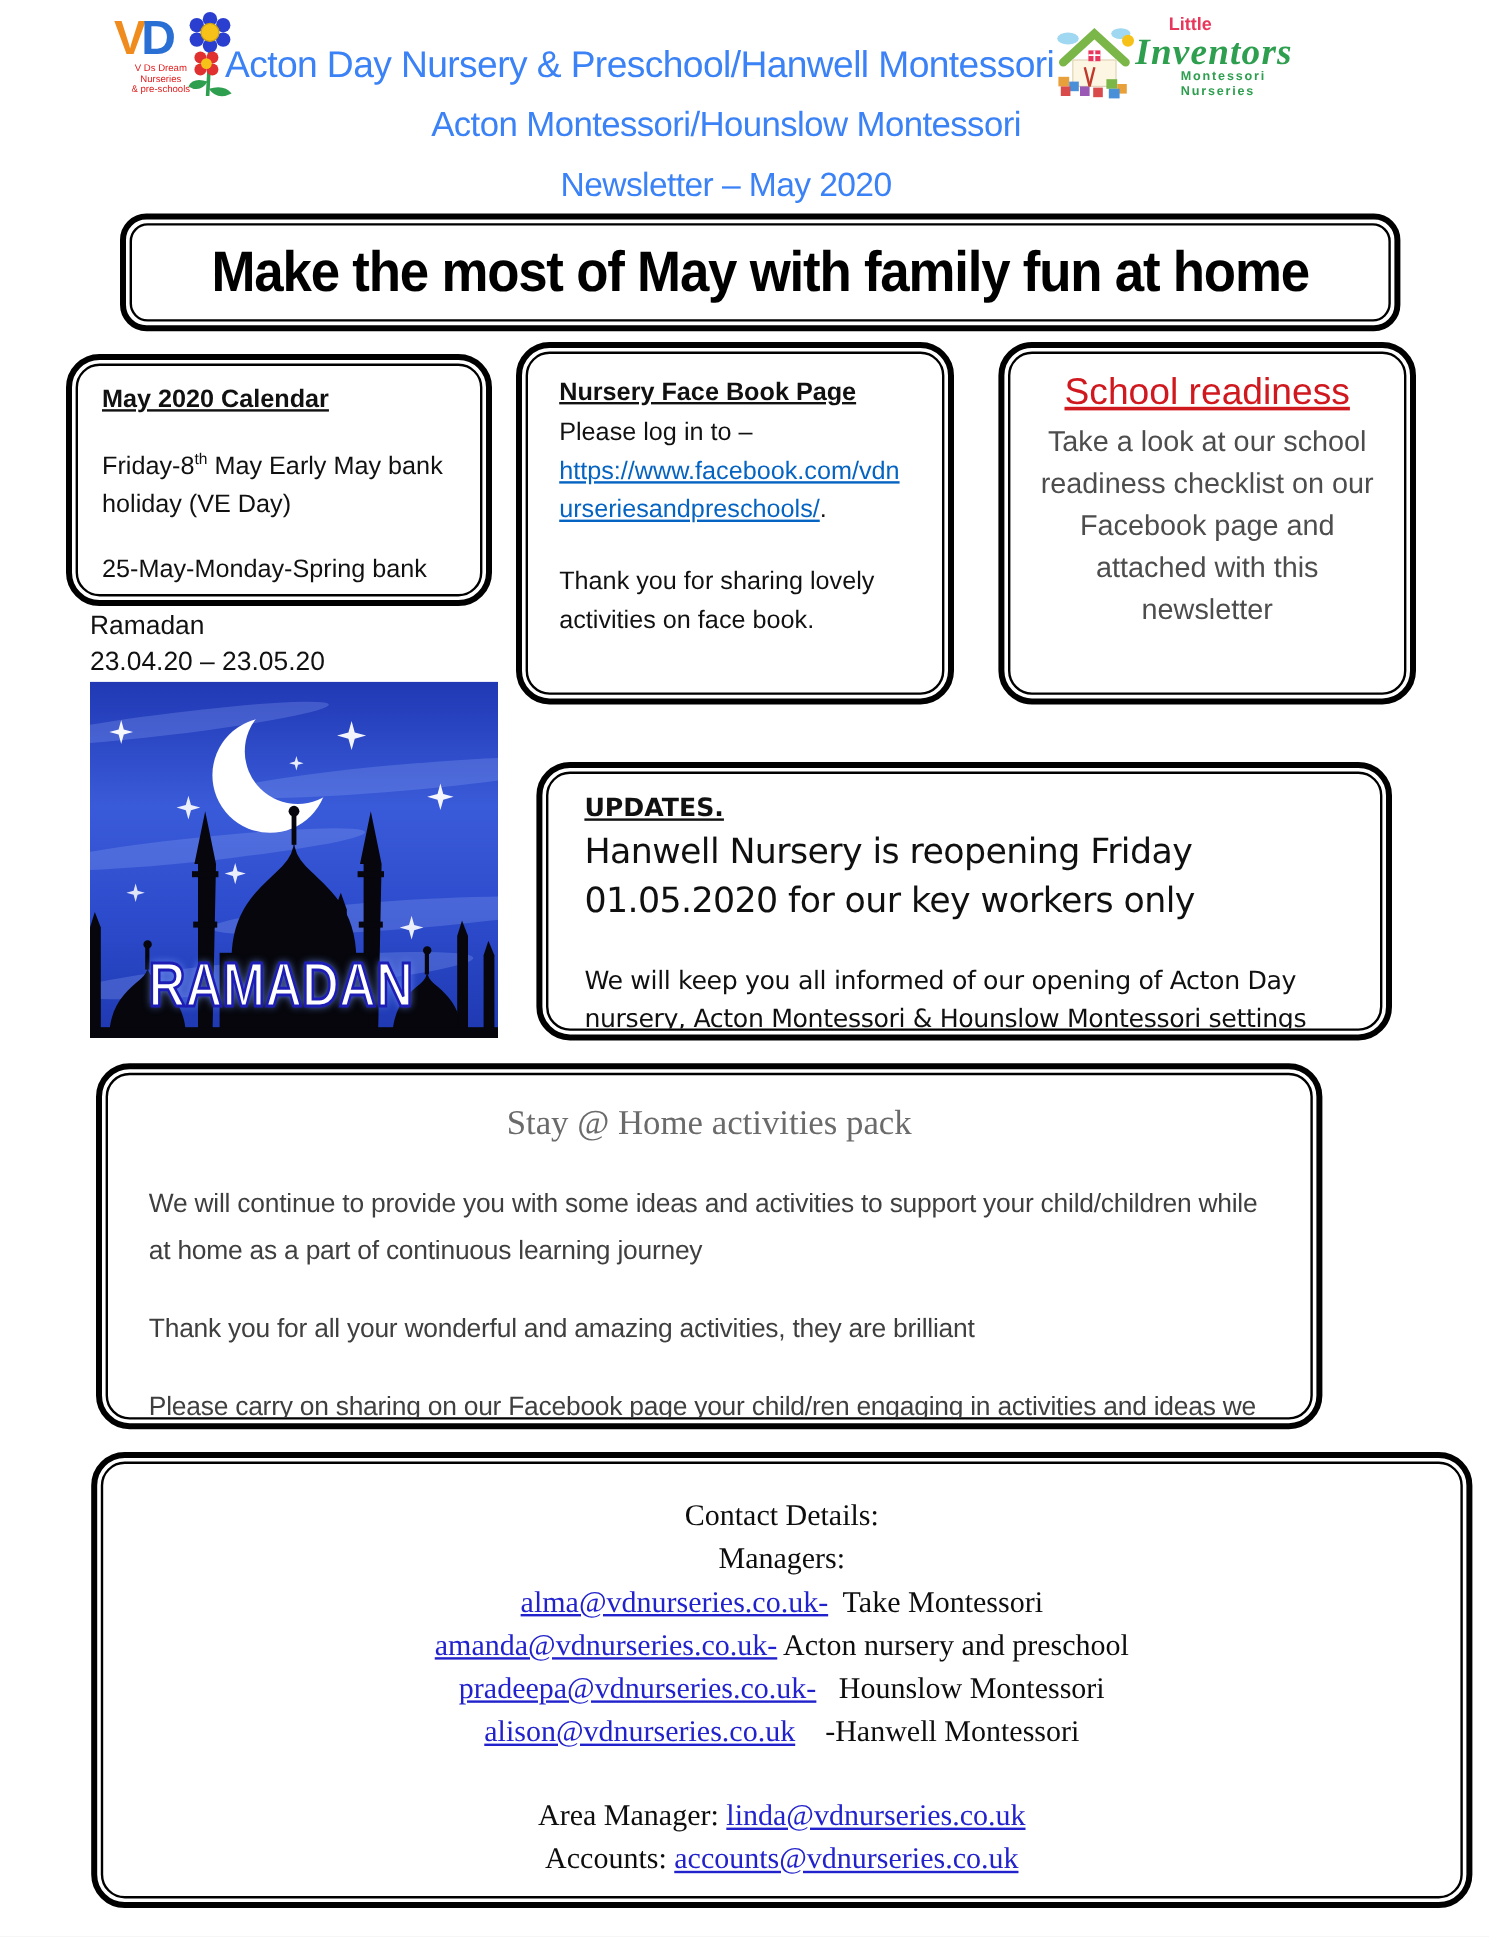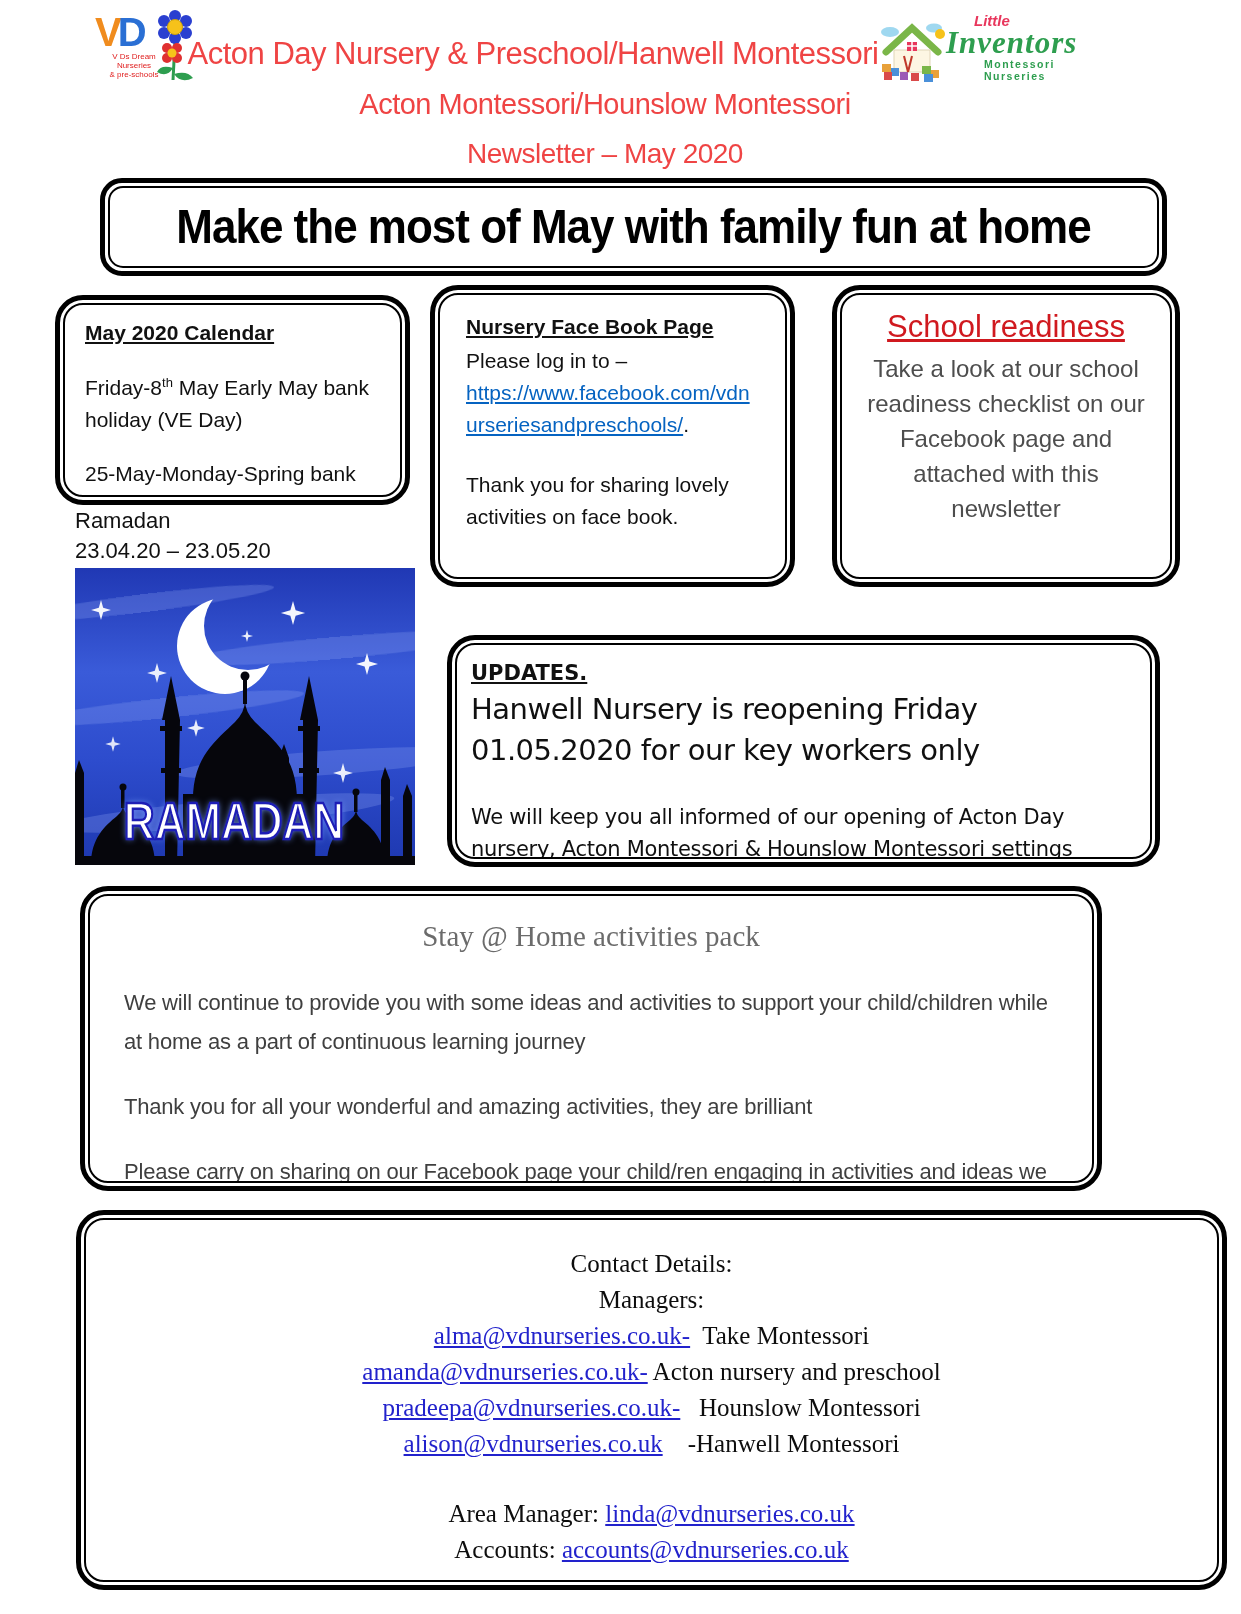--- a/index.html
+++ b/index.html
@@ -3,34 +3,34 @@
 <meta charset="utf-8">
 <style>
   * { margin:0; padding:0; box-sizing:border-box; }
   html,body { background:#e8e8e8; }
   body { font-family:"Liberation Sans", sans-serif; }
   .page {
     position:relative; width:1241px; height:1614px; background:#ffffff;
     margin:0 auto; overflow:hidden; color:#111;
   }
   
-  .hdr-line { position:absolute; text-align:center; color:#ef4444; }
+  .hdr-line { position:absolute; text-align:center; color:#3b82f6; }
   .hdr-1 { left:0; top:36px; width:1066px; font-size:31px; letter-spacing:-0.5px; }
   .hdr-2 { left:0; top:88px;  width:1210px; font-size:29px; letter-spacing:-0.5px; }
   .hdr-3 { left:0; top:138px; width:1210px; font-size:28px; letter-spacing:-0.5px; }
 
   .vd-logo { position:absolute; left:95px; top:12px; width:100px; height:78px; }
   .vd-letters { font-weight:bold; font-size:40px; line-height:40px; letter-spacing:-4px; }
   .vd-v { color:#f08c1e; }
   .vd-d { color:#2a6fd4; }
   .vd-caption { color:#e02020; font-size:8px; line-height:9px; text-align:center; width:78px; }
   .vd-flower { position:absolute; left:58px; top:-4px; }
 
   .li-logo { position:absolute; left:946px; top:14px; width:170px; }
-  .li-little { color:#e8365c; font-weight:bold; font-size:15px; font-style:italic; margin-left:28px; line-height:14px;}
+  .li-little { color:#e8365c; font-weight:bold; font-size:15px; margin-left:28px; line-height:14px;}
   .li-inventors { color:#2e9e4f; font-size:31px; font-weight:bold; font-style:italic; font-family:"Liberation Serif", serif; line-height:30px; letter-spacing:1px;}
   .li-mn { color:#2e9e4f; font-size:10.5px; letter-spacing:1.5px; margin-left:38px;font-weight:bold; }
   .house-logo { position:absolute; left:878px; top:18px; }
 
   
   .dbox { position:absolute; background:#fff; border:5px solid #000; border-radius:28px; padding:3px; }
   .dbox .inner { width:100%; height:100%; border:2px solid #000; border-radius:20px; overflow:hidden; }
 
   .banner { left:100px; top:178px; width:1067px; height:98px; border-radius:22px; }
   .banner .inner { border-radius:15px; display:flex; align-items:center; justify-content:center; }
@@ -63,21 +63,21 @@
   .ramadan-word {
     position:absolute; left:0; right:22px; bottom:14px; text-align:center;
     font-size:52px; font-weight:bold; letter-spacing:0px; color:#ffffff;
     transform:scaleX(0.82); transform-origin:center;
     -webkit-text-stroke:2.5px #1d1db5;
     text-shadow:0 0 8px rgba(120,160,255,.9), 0 0 3px #1d1db5;
     white-space:nowrap;
   }
 
   .updates-box { left:447px; top:635px; width:713px; height:232px; }
-  .updates-box .inner { padding:16px 14px; font-family:"DejaVu Sans", sans-serif; }
+  .updates-box .inner { padding:16px 30px; font-family:"DejaVu Sans", sans-serif; }
   .up-title { font-weight:bold; font-size:21px; text-decoration:underline; }
   .up-headline { font-size:29px; line-height:41px; margin-top:4px; letter-spacing:-0.5px; color:#101010;}
   .up-body { font-size:21px; line-height:32px; margin-top:30px; letter-spacing:-0.3px; color:#101010;}
 
   .stay-box { left:80px; top:886px; width:1022px; height:305px; }
   .stay-box .inner { padding:18px 34px; }
   .stay-title { font-family:"Liberation Serif", serif; color:#6b6b6b; font-size:29px;
                 text-align:center; margin-top:6px; }
   .stay-para { color:#3f3f3f; font-size:22px; line-height:39px; letter-spacing:-0.2px; margin-top:26px; }
   .stay-para.first { margin-top:30px; }

